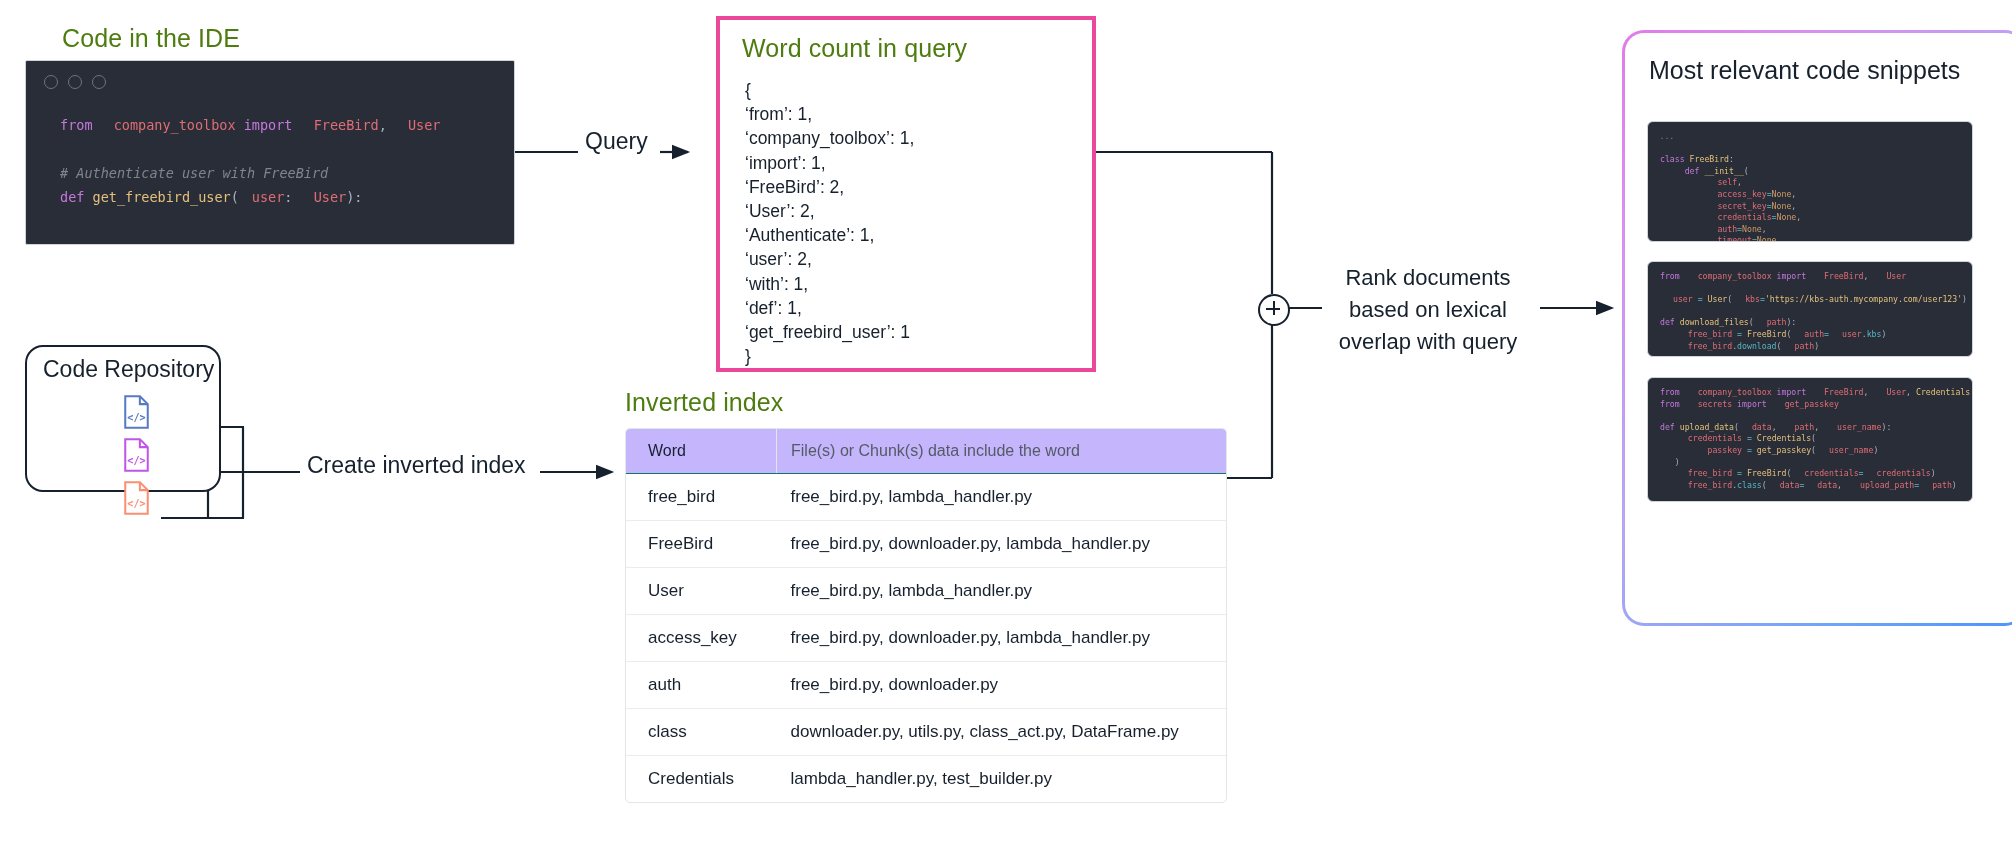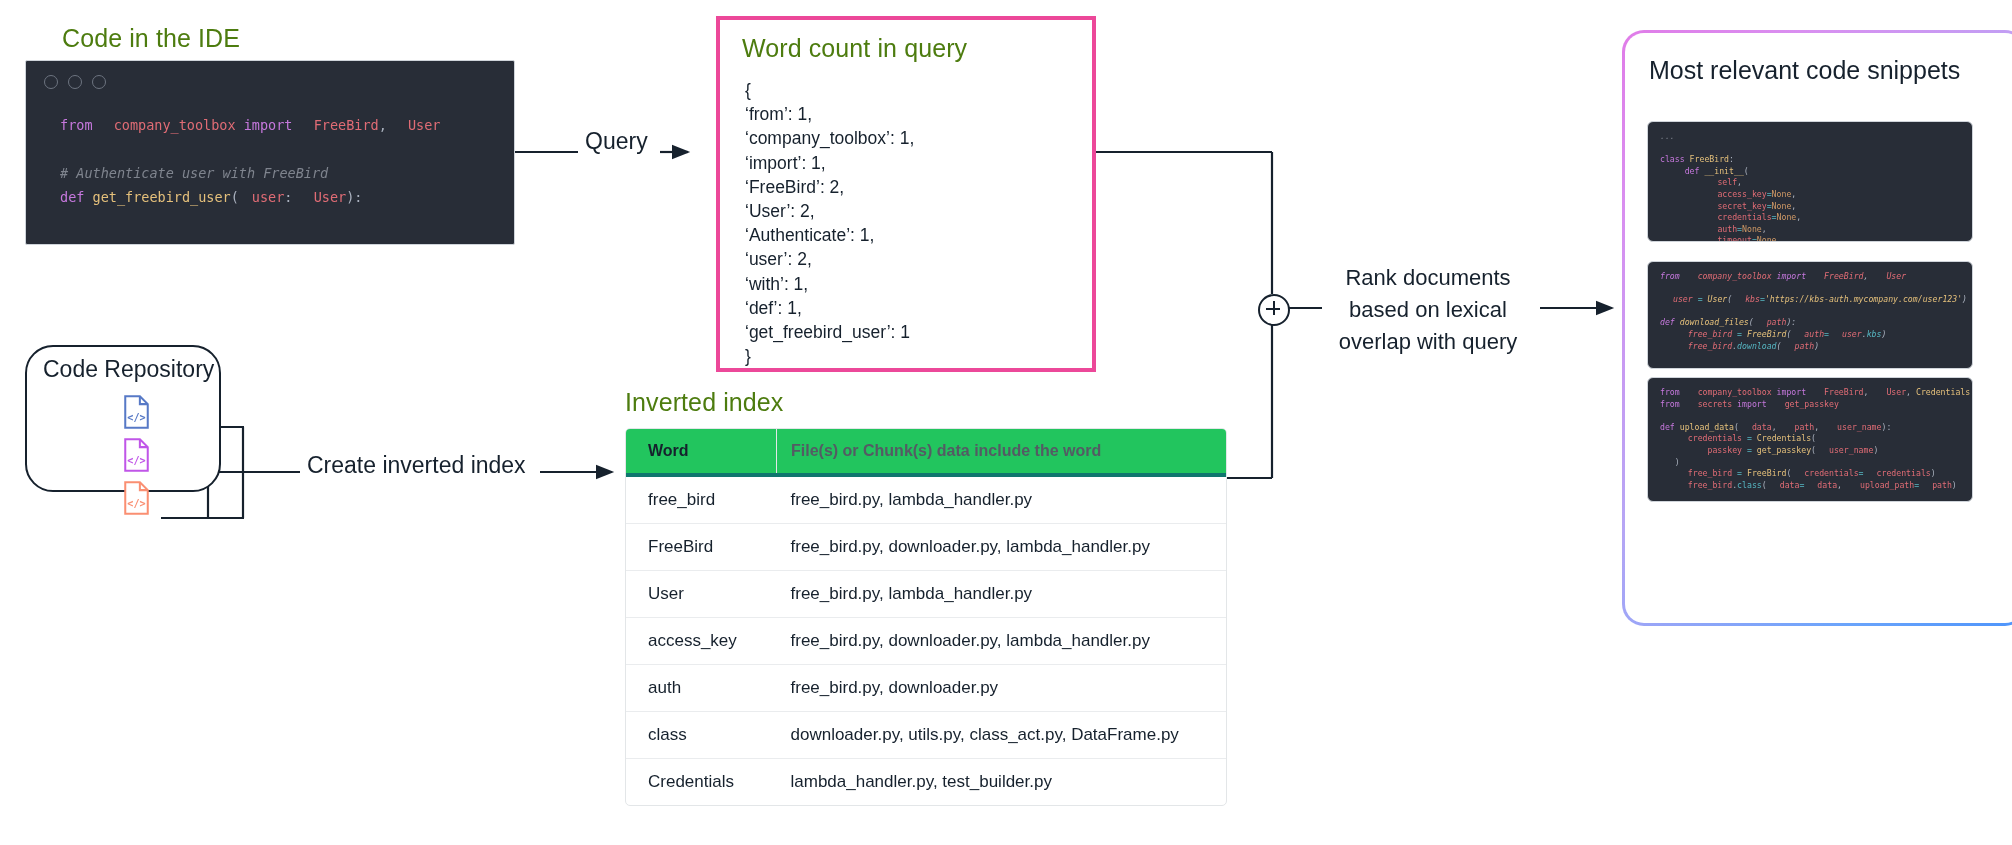--- a/index.html
+++ b/index.html
@@ -29,32 +29,32 @@
 
   
   #wordcount-card{left:716px;top:16px;width:372px;height:348px;background:#fff;
                   border:4px solid #ec4899;border-radius:0;}
   #wordcount-title{position:absolute;left:22px;top:14px;}
   #wordcount-body{position:absolute;left:25px;top:58px;font-size:17.5px;line-height:24.2px;
                   white-space:pre;color:#16212d;}
 
   
   #repo-box{left:25px;top:345px;width:192px;height:143px;background:#fff;
-            border:2.2px solid #16212d;border-radius:28px;}
+            border:2.2px solid #16212d;border-radius:18px;}
   #repo-title{position:absolute;left:16px;top:9px;font-size:23px;white-space:nowrap;}
   #repo-files{position:absolute;left:96px;top:48px;display:flex;flex-direction:column;gap:9px;}
   .filei{width:27px;height:34px;display:block;}
 
   
   #ii-title{left:625px;top:388px;}
   #ii-table{left:625px;top:428px;width:600px;background:#fff;
             border:1px solid #e3e6e8;border-radius:5px;overflow:hidden;}
   #ii-table table{border-collapse:collapse;width:100%;}
-  #ii-table th{background:#22c55e;font-size:16px;font-weight:700;color:#545b64;
-               text-align:left;padding:13px 0 13px 0;border-bottom:4px solid #0f766e;}
+  #ii-table th{background:#c4b5fd;font-size:16px;font-weight:400;color:#545b64;
+               text-align:left;padding:13px 0 13px 0;border-bottom:1px solid #0f766e;}
   #ii-table td{font-size:17px;padding:13px 0;border-bottom:1px solid #eaecee;color:#16212d;
                vertical-align:middle;}
   #ii-table tr:last-child td{border-bottom:none;}
   .c-word{width:128px;padding-left:22px !important;color:#0972d3;}
   .c-files{padding-left:14px !important;}
   #ii-table th.c-word{color:#16212d;}
   #ii-table th.c-files{border-left:1px solid #e3e6e8;}
 
   
   #plus-node{left:1258px;top:294px;width:28px;height:28px;border:2px solid #16212d;
@@ -71,21 +71,21 @@
   #result-panel{left:1622px;top:30px;width:372px;height:590px;border-radius:22px;
                 background:
                   linear-gradient(#fff,#fff) padding-box,
                   linear-gradient(135deg,#e07ce8 0%,#d98ff0 18%,#b6a6f5 50%,#6aa4fb 82%,#4d94fb 100%) border-box;
                 border:3px solid transparent;padding-left:27px;}
   #result-title{position:absolute;left:24px;top:23px;font-size:25px;white-space:nowrap;}
   .snip{position:absolute;background:#282d37;border:1px solid #cfd4da;border-radius:6px;
         font-family:"DejaVu Sans Mono","Liberation Mono",monospace;font-size:8.2px;
         line-height:11.6px;white-space:pre;padding:9px 12px;overflow:hidden;box-sizing:border-box;}
   #snip-1{left:22px;top:88px;width:326px;height:121px;}
-  #snip-2{left:22px;top:228px;width:326px;height:108px;font-style:italic;}
+  #snip-2{left:22px;top:228px;width:326px;height:96px;}
   #snip-3{left:22px;top:344px;width:326px;height:125px;}
 
   
   #wires{left:0;top:0;width:2012px;height:845px;pointer-events:none;}
 
   
   #query-label{left:585px;top:128px;font-size:23px;color:#16212d;white-space:nowrap;}
   #cii-label{left:307px;top:452px;font-size:23px;color:#16212d;white-space:nowrap;}
 </style>
 </head>

